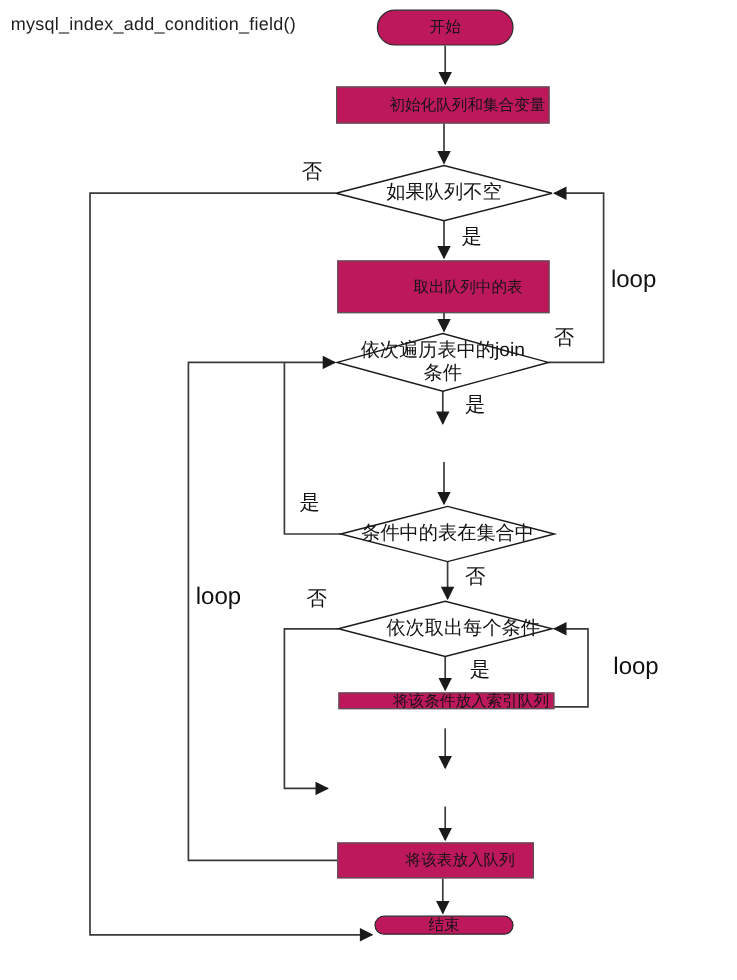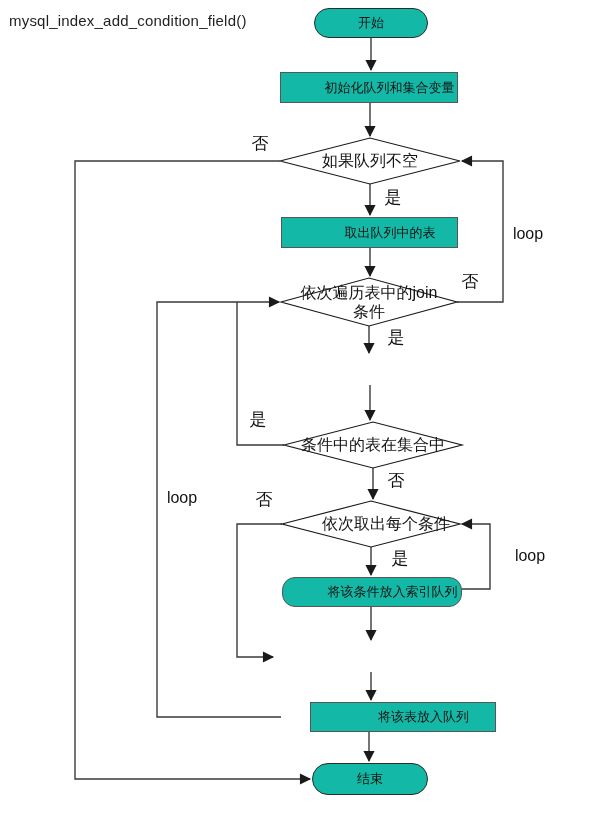--- a/index.html
+++ b/index.html
@@ -7,46 +7,46 @@
     position:relative;width:614px;height:817px;background:#ffffff;
     font-family:"Liberation Sans",sans-serif;overflow:hidden;text-decoration:underline;
   }
   #edges{position:absolute;left:0;top:0;width:614px;height:817px;}
   .fc-title{
     position:absolute;left:9px;top:12px;font-size:15px;color:#1f1f1f;
     letter-spacing:0.2px;white-space:nowrap;
   }
   .node{
     position:absolute;display:flex;align-items:center;justify-content:center;
-    background:#14b8a6;color:#141414;font-size:13px;box-sizing:border-box;
+    background:#be185d;color:#141414;font-size:13px;box-sizing:border-box;
     white-space:nowrap;
   }
   .proc{border:1.5px solid #565656;padding-left:41px;}
   .term{border:1.4px solid #2b2b2b;}
   .n-start{left:314px;top:8px;width:114px;height:30px;border-radius:15px;}
   .n-init{left:280px;top:72px;width:178px;height:31px;}
-  .n-take{left:281px;top:217px;width:177px;height:31px;}
+  .n-take{left:281px;top:217px;width:177px;height:44px;}
   .n-get{left:283px;top:355px;width:177px;height:30px;}
-  .n-pushidx{left:282px;top:577px;width:180px;height:30px;border-radius:13px;}
+  .n-pushidx{left:282px;top:577px;width:180px;height:14px;}
   .n-pushset{left:275px;top:642px;width:193px;height:30px;}
-  .n-pushq{left:281px;top:702px;width:186px;height:30px;margin-left:29px;}
-  .n-end{left:312px;top:763px;width:116px;height:32px;border-radius:16px;}
+  .n-pushq{left:281px;top:702px;width:164px;height:30px;}
+  .n-end{left:312px;top:763px;width:116px;height:16px;border-radius:16px;}
   .dlabel{
     position:absolute;transform:translate(-50%,-50%);text-align:center;
     color:#141414;font-size:16px;line-height:1.2;white-space:nowrap;
   }
   .d1{left:370px;top:161px;}
   .d2{left:369px;top:302px;}
   .d3{left:373px;top:445px;text-align:right;}
   .d4{left:386px;top:524px;}
   .branch{
     position:absolute;transform:translate(-50%,-50%);color:#111;
     font-size:17px;white-space:nowrap;
   }
-  .loopl{font-size:16px;}
+  .loopl{font-size:20px;}
   .p-no1{left:260px;top:143px;}
   .p-yes1{left:393px;top:197px;}
   .p-loopro{left:528px;top:234px;}
   .p-no2{left:470px;top:281px;}
   .p-yes2{left:396px;top:337px;}
   .p-yes3{left:258px;top:419px;}
   .p-no3{left:396px;top:480px;}
   .p-no4{left:264px;top:499px;}
   .p-yes4{left:400px;top:558px;}
   .p-loopri{left:530px;top:556px;}

